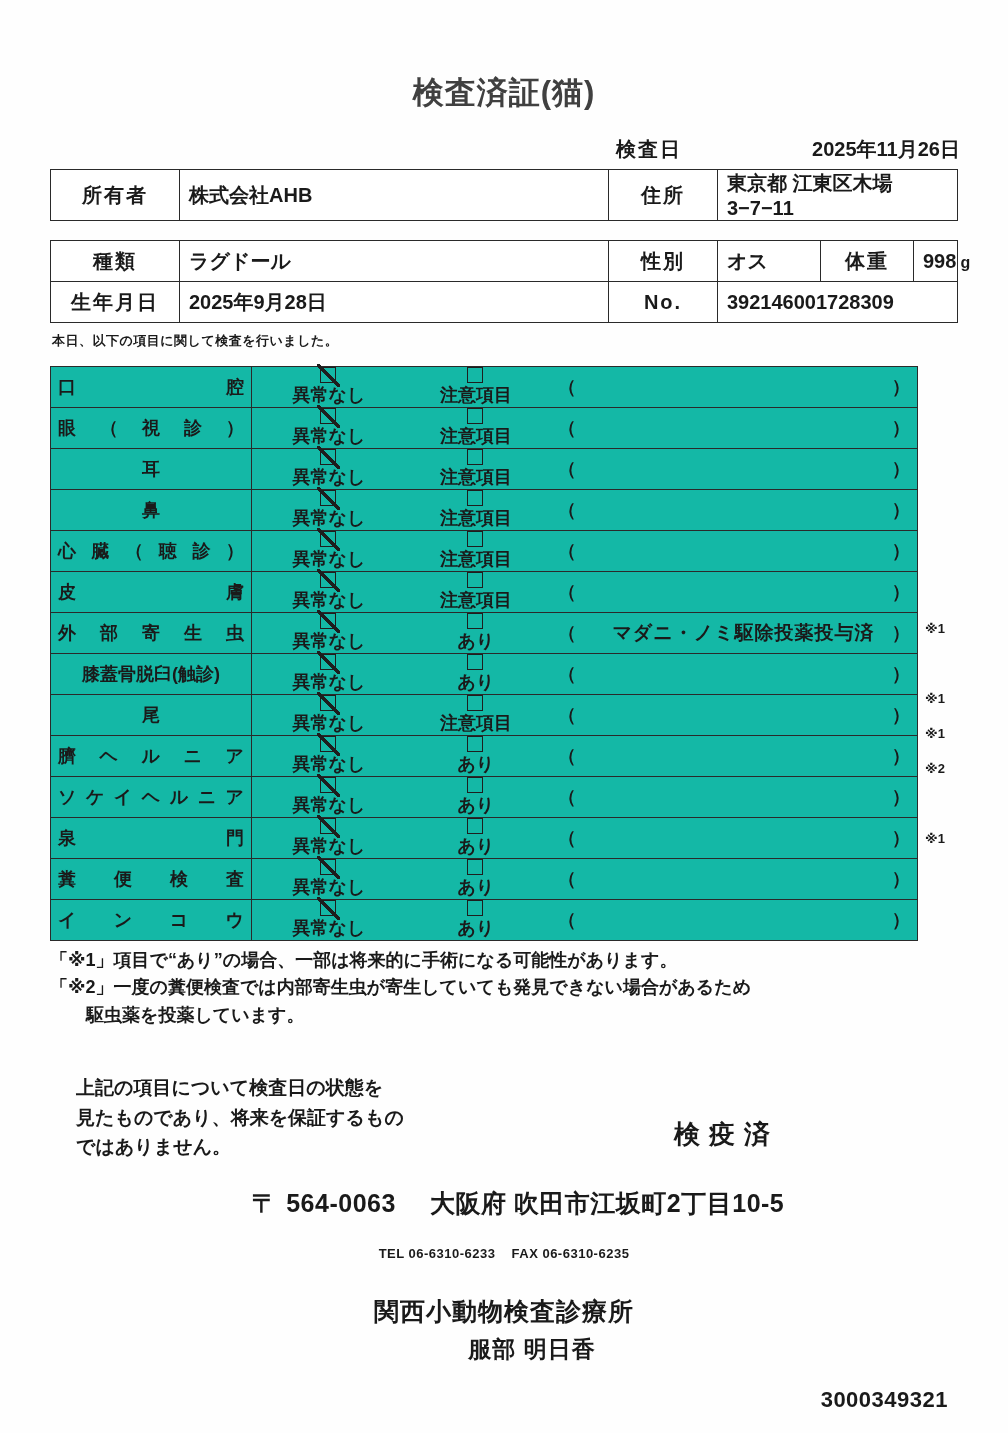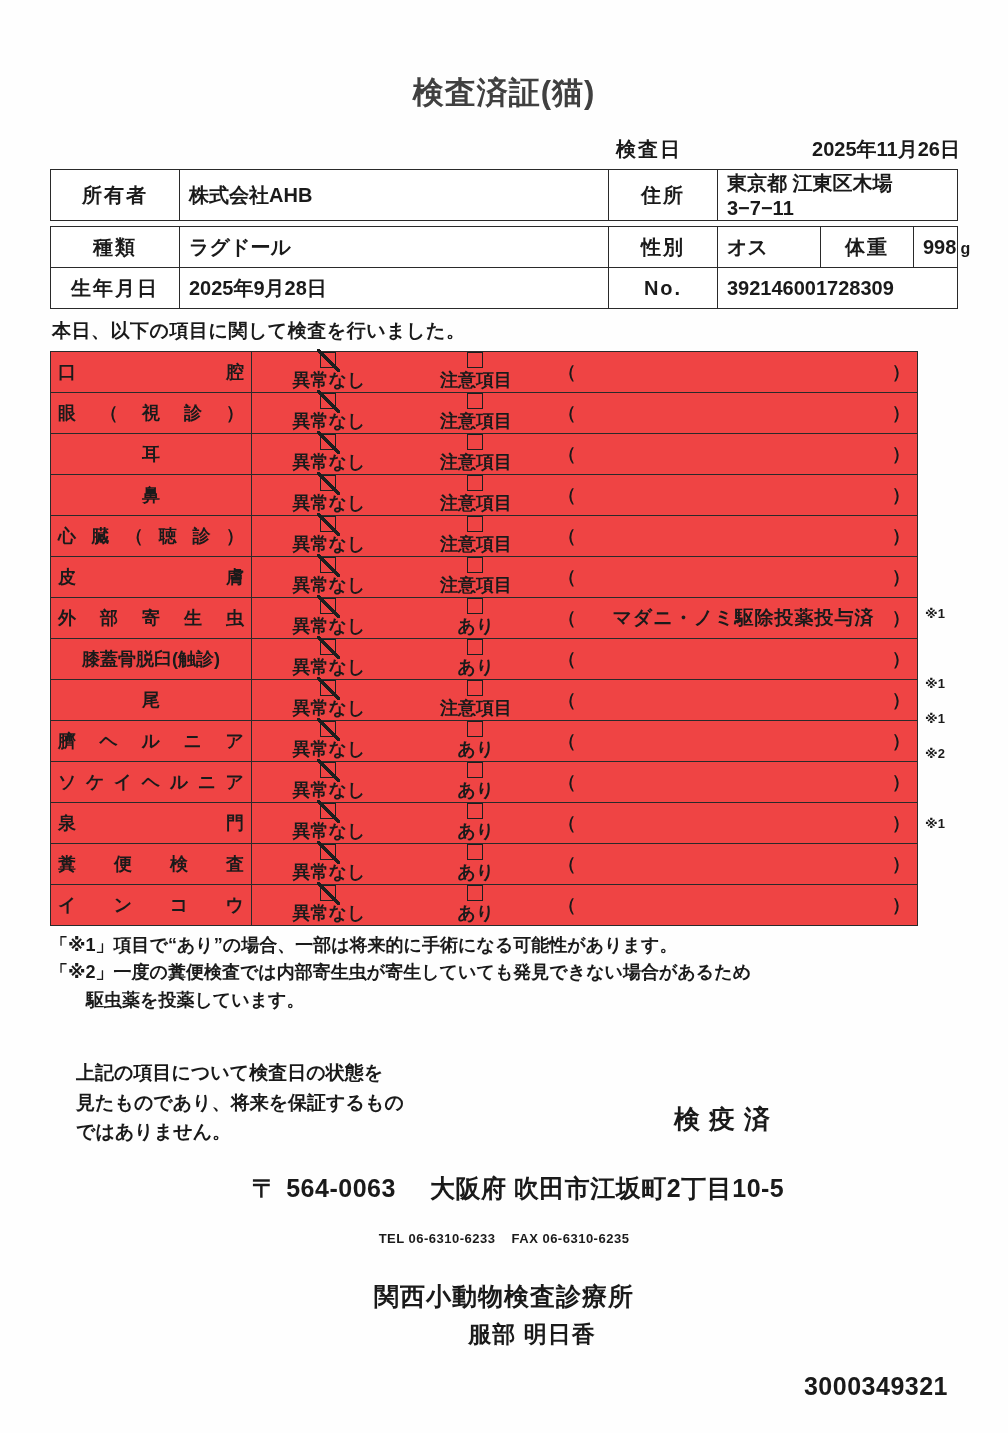--- a/index.html
+++ b/index.html
@@ -45,39 +45,39 @@
   .exam-date-label { margin-right: 130px; letter-spacing: 2px; }
   .exam-date-value { letter-spacing: 0px; }
 
   
   .info-table {
     border-collapse: collapse;
     margin: 0 auto;
     width: 908px;
     table-layout: fixed;
   }
-  .info-table.gap { margin-top: 5px; }
+  .info-table.gap { margin-top: 19px; }
   .info-table td {
     border: 1.6px solid #2a2a2a;
     height: 40px;
     font-size: 20px;
     font-weight: bold;
     padding: 0 9px;
     vertical-align: middle;
     background: #fff;
   }
   .lbl { text-align: center; letter-spacing: 2px; }
   .val { text-align: left; }
   .val-right { text-align: right; }
   .wunit { font-size: 16px; font-weight: bold; padding-left: 4px; }
 
   
   .intro {
-    margin: 9px 0 7px 52px;
-    font-size: 19px;
+    margin: 9px 0 16px 52px;
+    font-size: 13px;
     font-weight: bold;
     letter-spacing: 0.5px;
   }
 
   
   .check-wrap {
     position: relative;
     width: 908px;
     margin: 0 auto;
   }
@@ -85,21 +85,21 @@
     border-collapse: collapse;
     width: 868px;
     table-layout: fixed;
   }
   .check-table td {
     border: 1.6px solid #2a2a2a;
     height: 35px;
     font-size: 18px;
     font-weight: bold;
     vertical-align: middle;
-    background: #ef4444;
+    background: #14b8a6;
     padding: 0;
   }
   td.c-label {
     width: 186px;
     padding: 0 7px;
     white-space: nowrap;
     overflow: hidden;
   }
   .lbl-center { text-align: center; display: block; }
   .lbl-just { text-align: justify; text-align-last: justify; display: block; }
@@ -229,21 +229,21 @@
   }
   .vet-name {
     font-size: 23px;
     font-weight: bold;
     margin-top: 6px;
     letter-spacing: 1px;
     padding-left: 56px;
   }
   .ref-no {
     text-align: right;
-    font-size: 25px;
+    font-size: 22px;
     font-weight: bold;
     margin-top: 22px;
     padding-right: 60px;
     letter-spacing: 0.5px;
   }
 </style>
 </head>
 <body>
 
 <div class="page">

